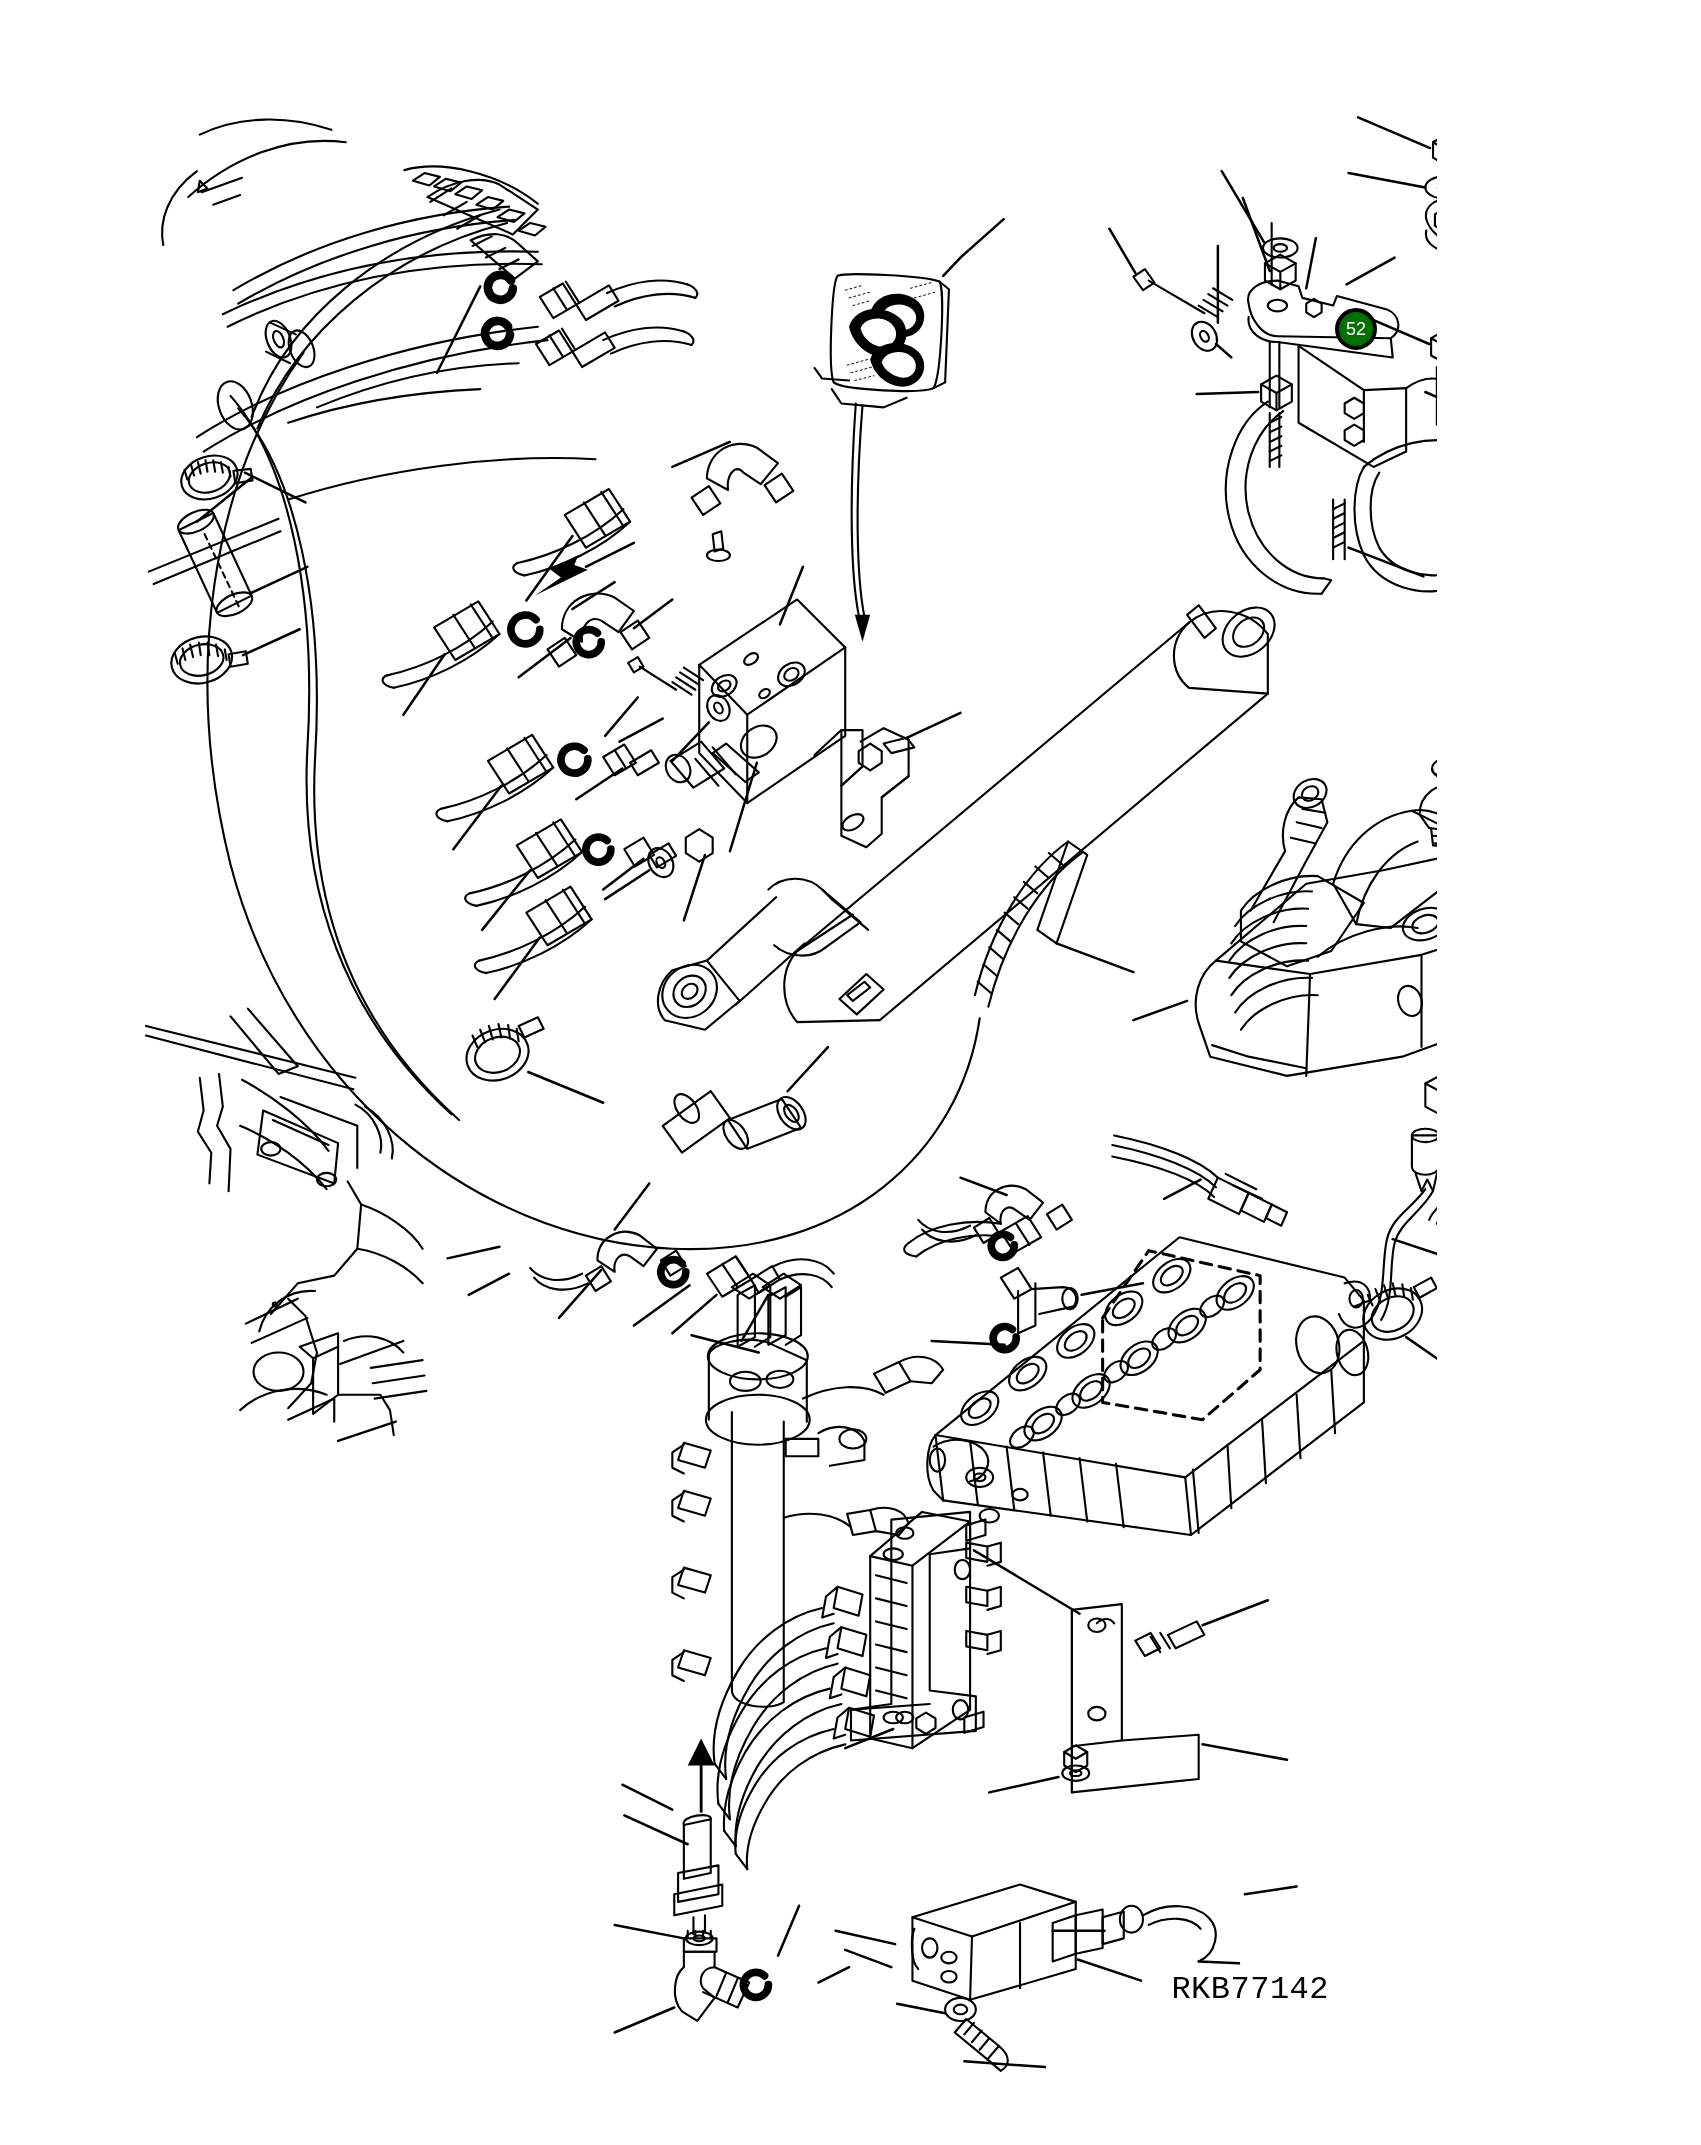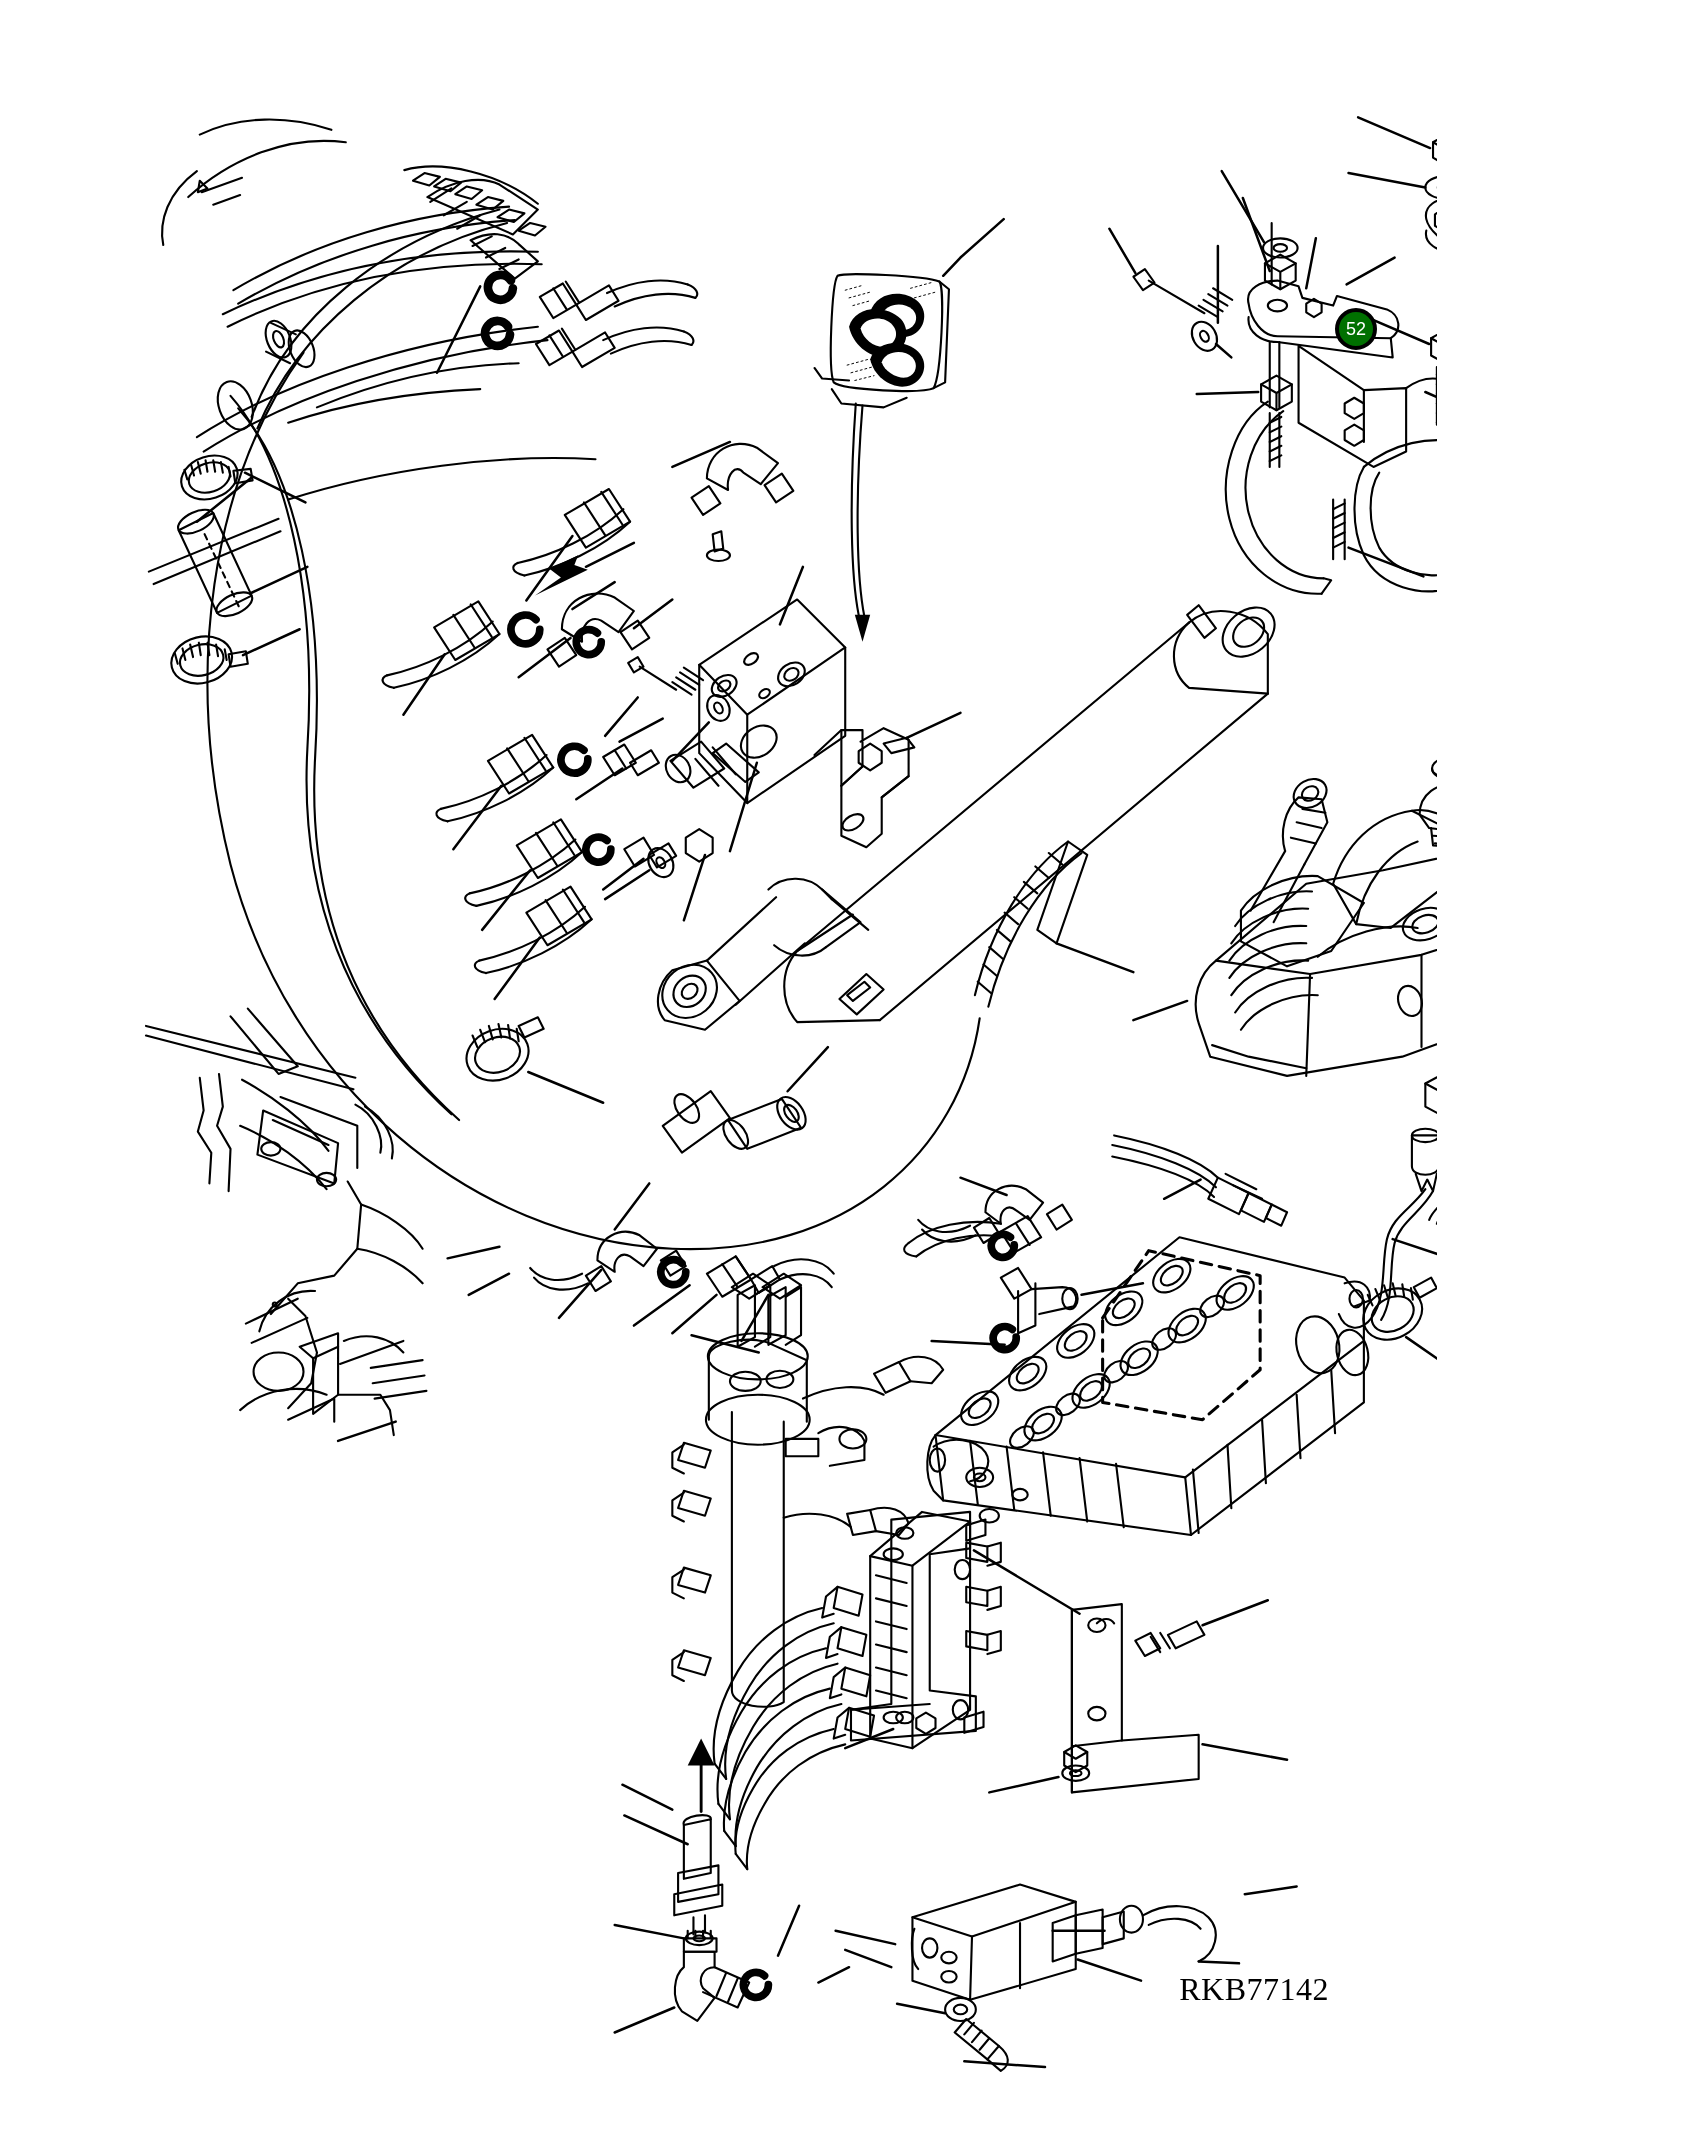--- a/index.html
+++ b/index.html
@@ -23,21 +23,21 @@
     left: 0; top: 0;
     width: 1701px;
     height: 2145px;
   }
   #drawing svg { display: block; }
 
   .dwg-number {
     position: absolute;
     right: 108px;
     top: 1971px;
-    font-family: Liberation Serif, serif;
+    font-family: Liberation Mono, monospace;
     font-size: 32px;
     letter-spacing: 0.5px;
     color: #000000;
     white-space: nowrap;
   }
 
   
   .callout {
     position: absolute;
     width: 42px;

